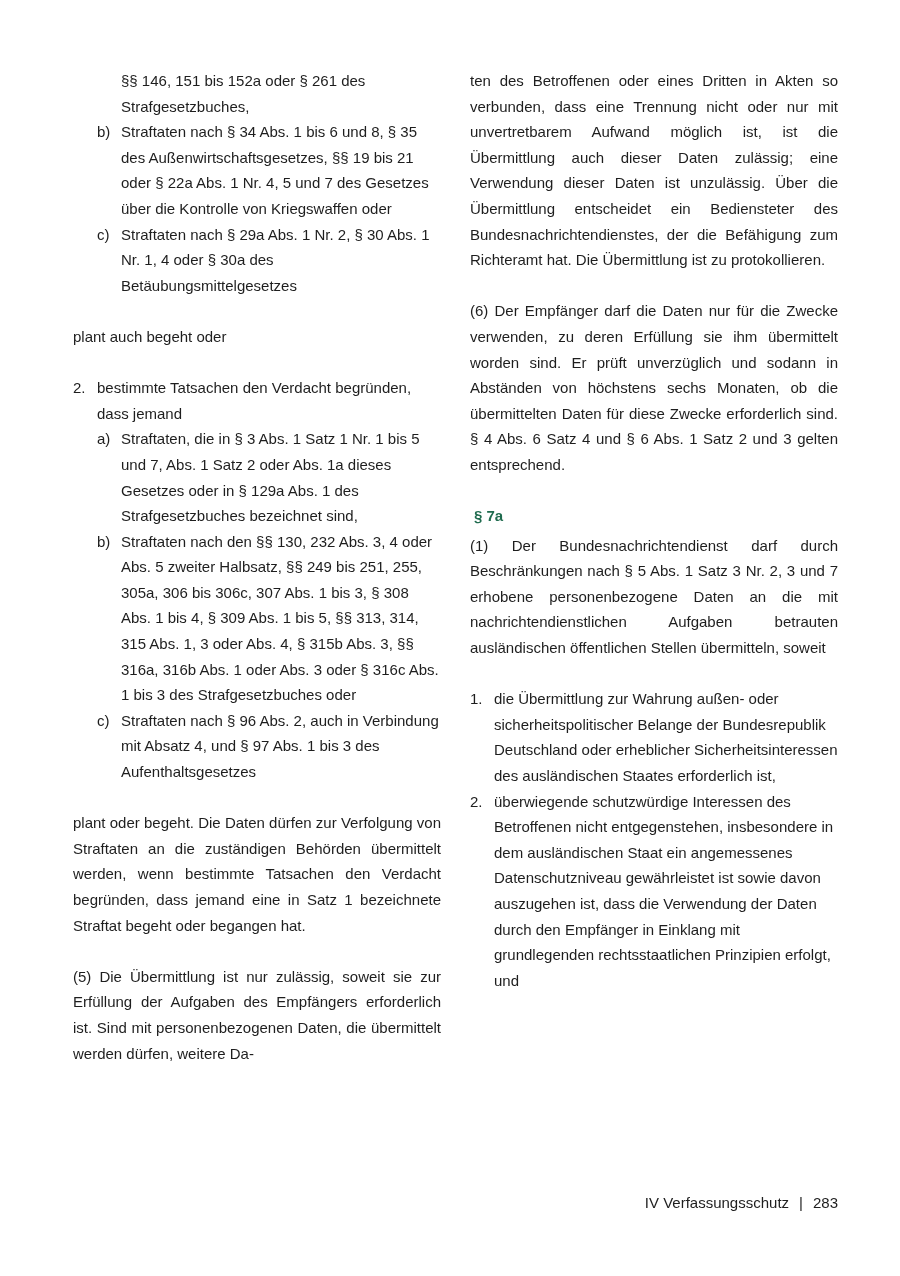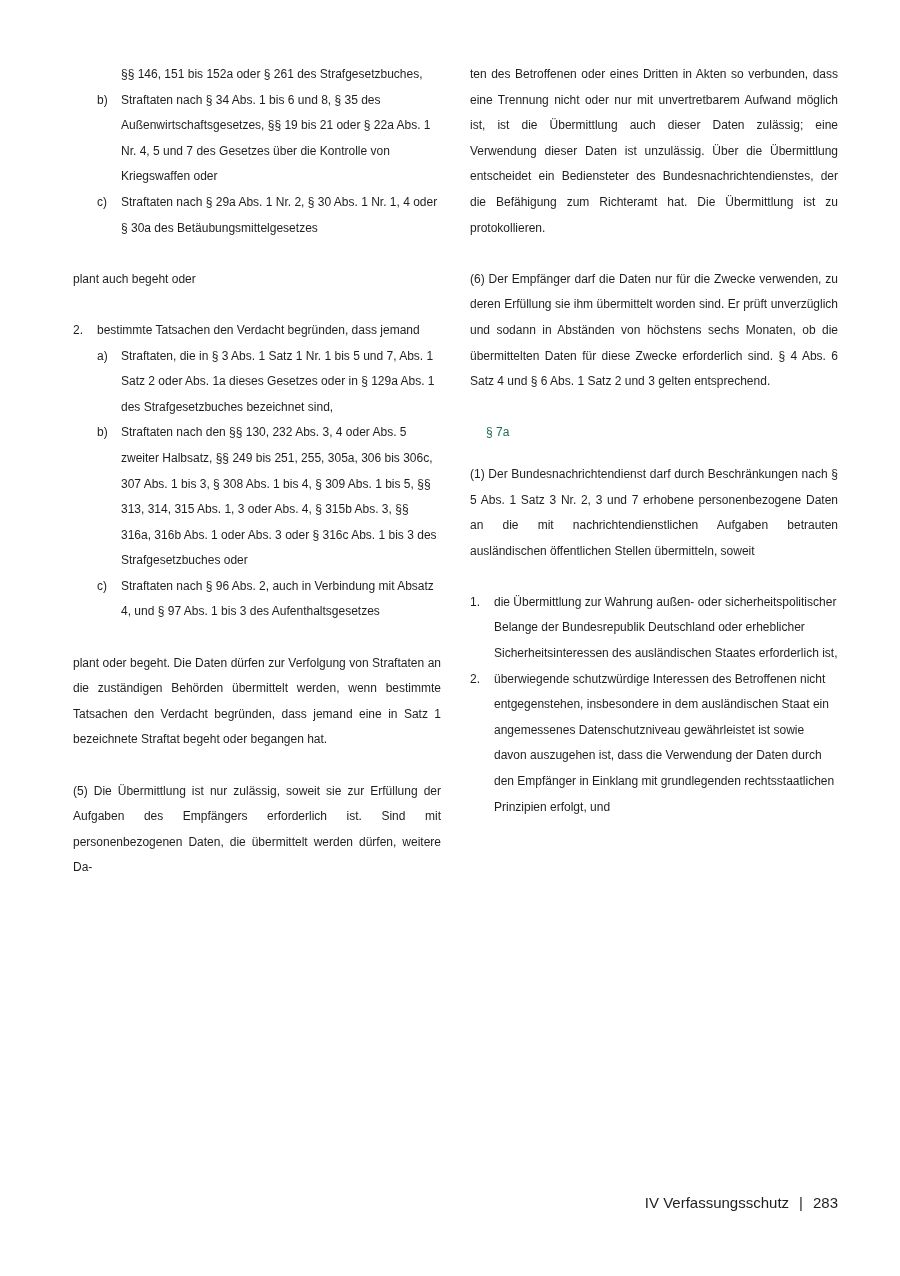--- a/index.html
+++ b/index.html
@@ -2,38 +2,38 @@
 <html><head>
 <meta charset="utf-8">
 <style>
   html, body { margin: 0; padding: 0; background: #ffffff; }
   body {
     width: 900px; height: 1276px; position: relative; overflow: hidden;
     font-family: "Liberation Sans", "DejaVu Sans", sans-serif;
     color: #1e1e1e;
   }
   .col {
-    position: absolute; top: 62px;
-    font-size: 12px; line-height: 25.6px;
+    position: absolute; top: 68px;
+    font-size: 15px; line-height: 25.6px;
     text-align: justify; hyphens: manual;
   }
   #col-left { left: 73px; width: 368px; }
   #col-right { left: 470px; width: 368px; }
   .para { margin: 0 0 25.6px 0; }
   .para.last { margin-bottom: 0; }
   .plain { text-align: left; }
   .list { margin: 0; padding: 0; list-style: none; }
   .item { position: relative; padding-left: 24px; text-align: left; }
   .item > .marker { position: absolute; left: 0; top: 0; }
   .sublist { margin: 0; padding: 0; list-style: none; }
   .subitem { position: relative; padding-left: 24px; text-align: left; }
   .subitem > .marker { position: absolute; left: 0; top: 0; }
   .cont { padding-left: 48px; text-align: left; }
   .gap { height: 25.6px; }
-  .sec-num { color: #1f6b4e; font-weight: normal; margin: 16px; }
+  .sec-num { color: #1f6b4e; font-weight: bold; margin: 4px; }
   .sec-title { font-weight: bold; margin: 0 0 25.6px 0; letter-spacing: 0.3px; text-align: left; }
   .footer {
     position: absolute; top: 1194px; right: 62px;
     font-size: 15px; color: #1e1e1e; white-space: nowrap;
   }
   .footer .sep { display: inline-block; margin: 0 10px; }
 </style>
 </head>
 <body>
 

